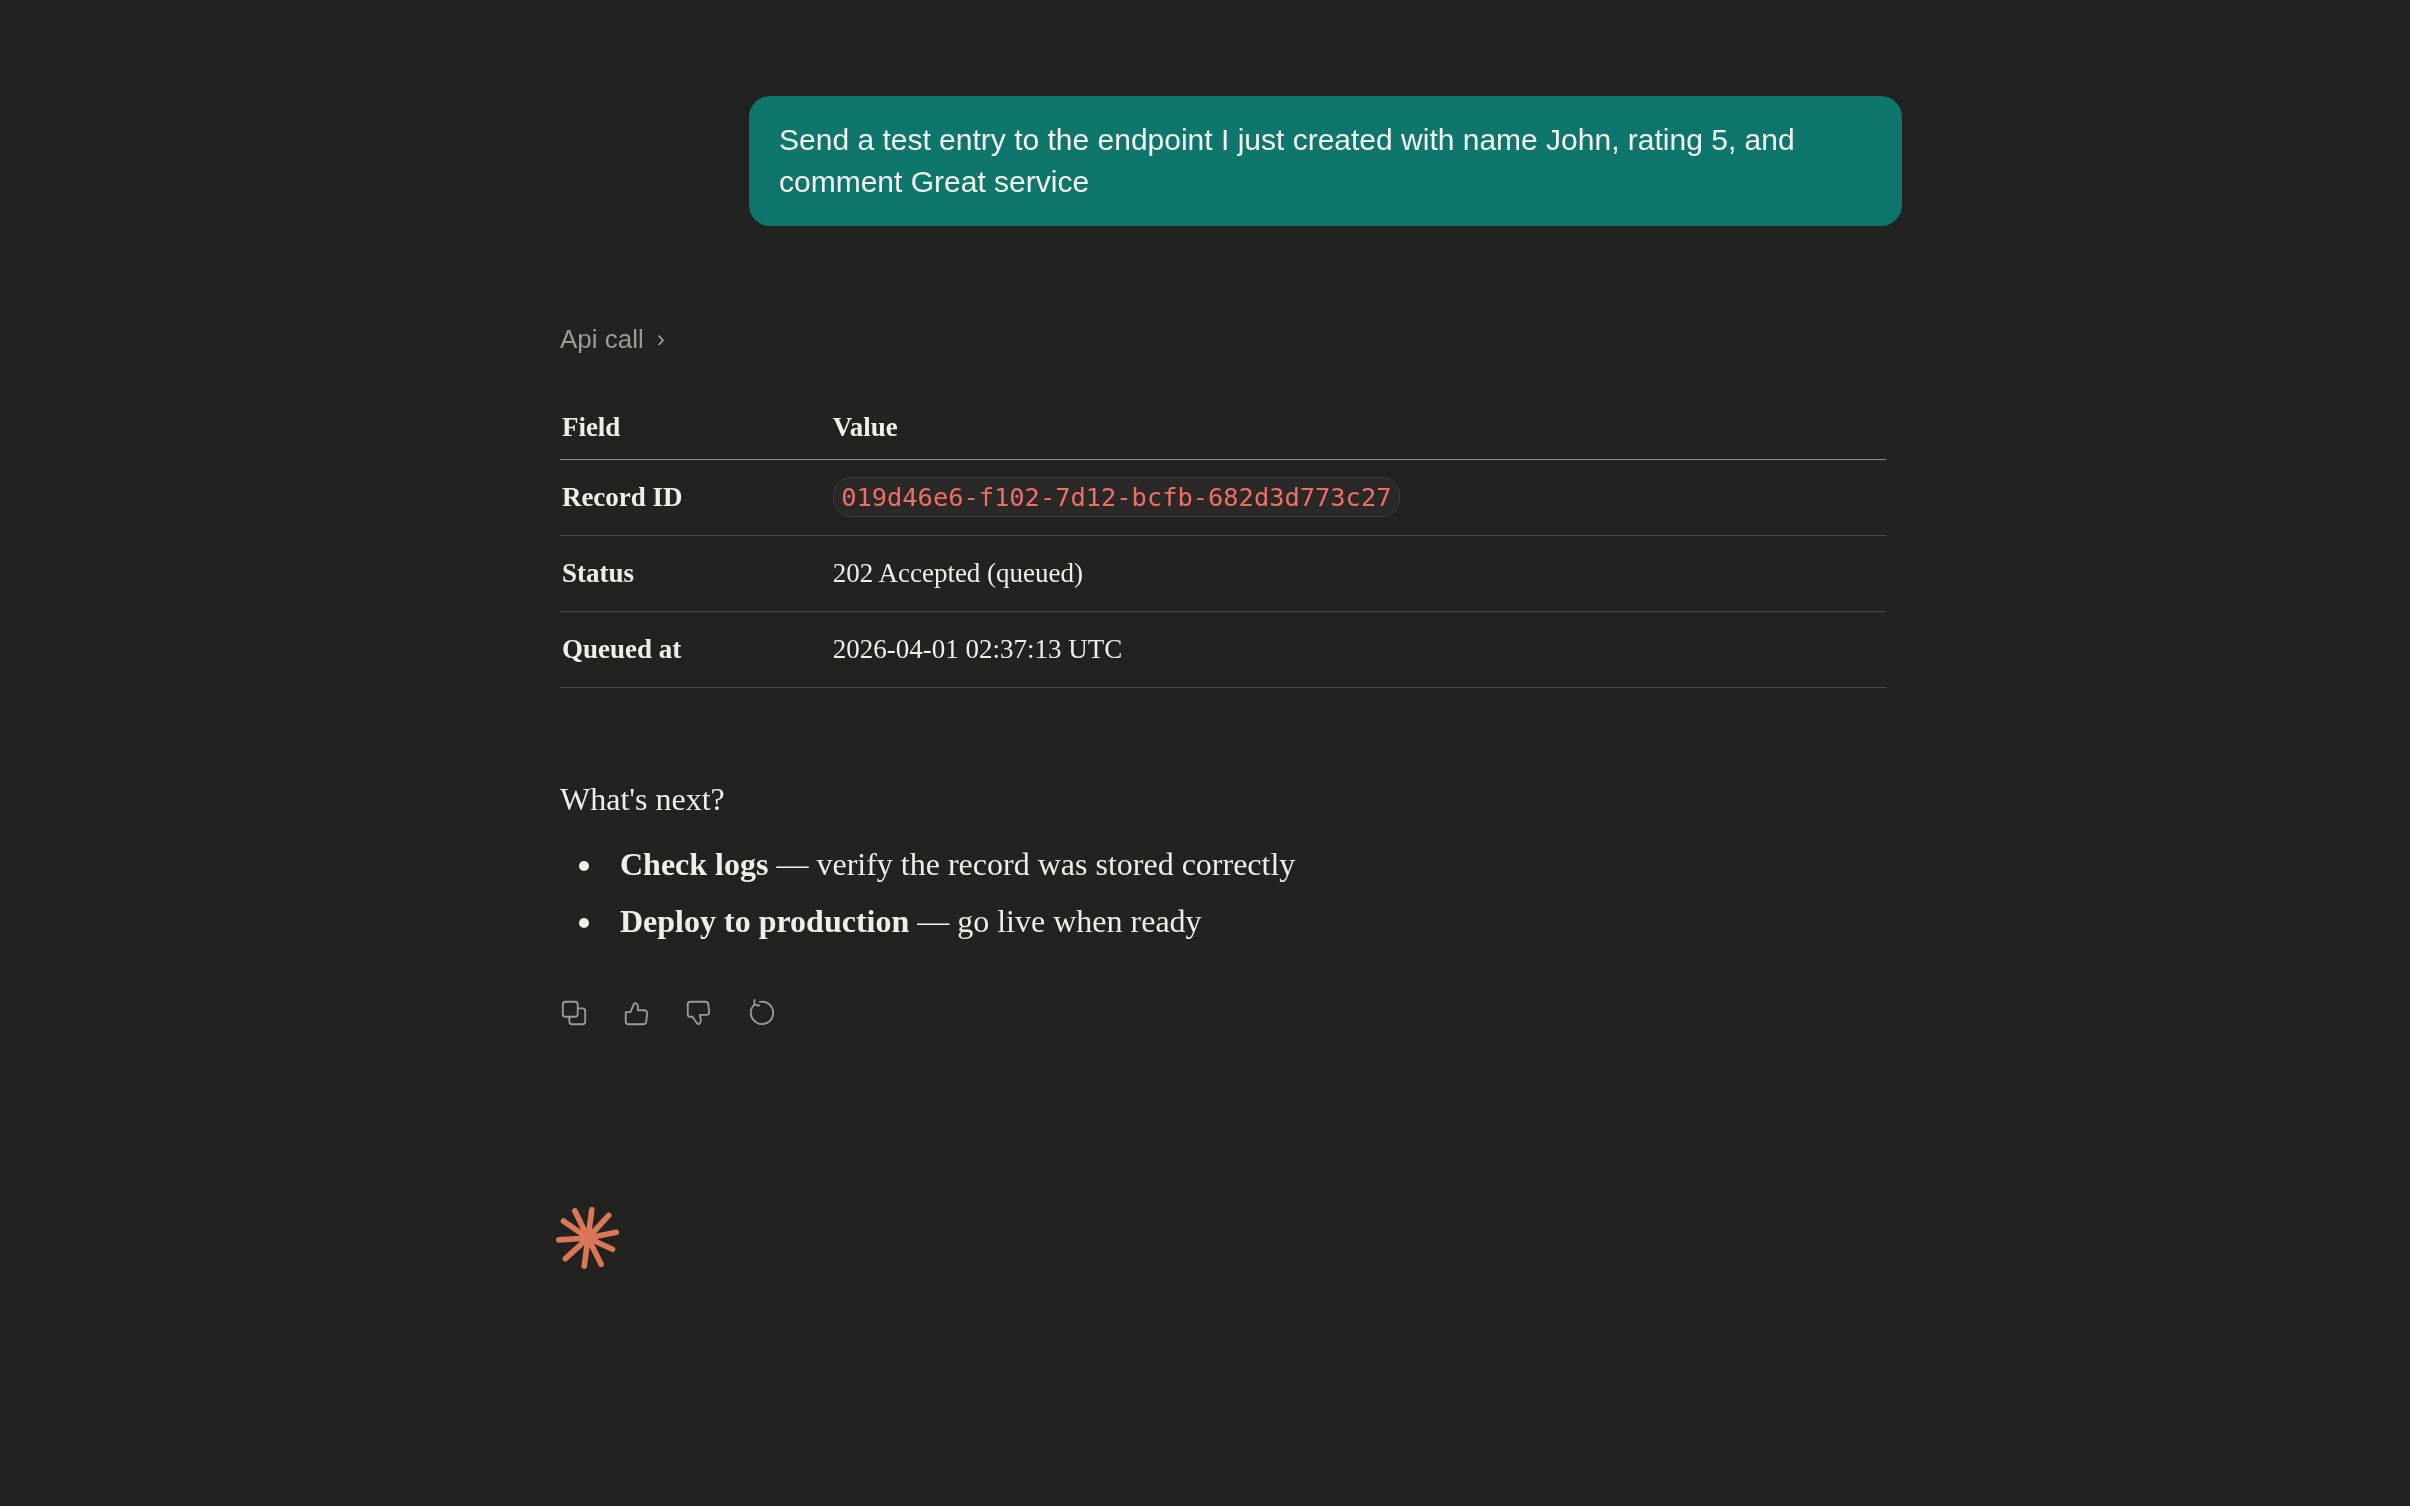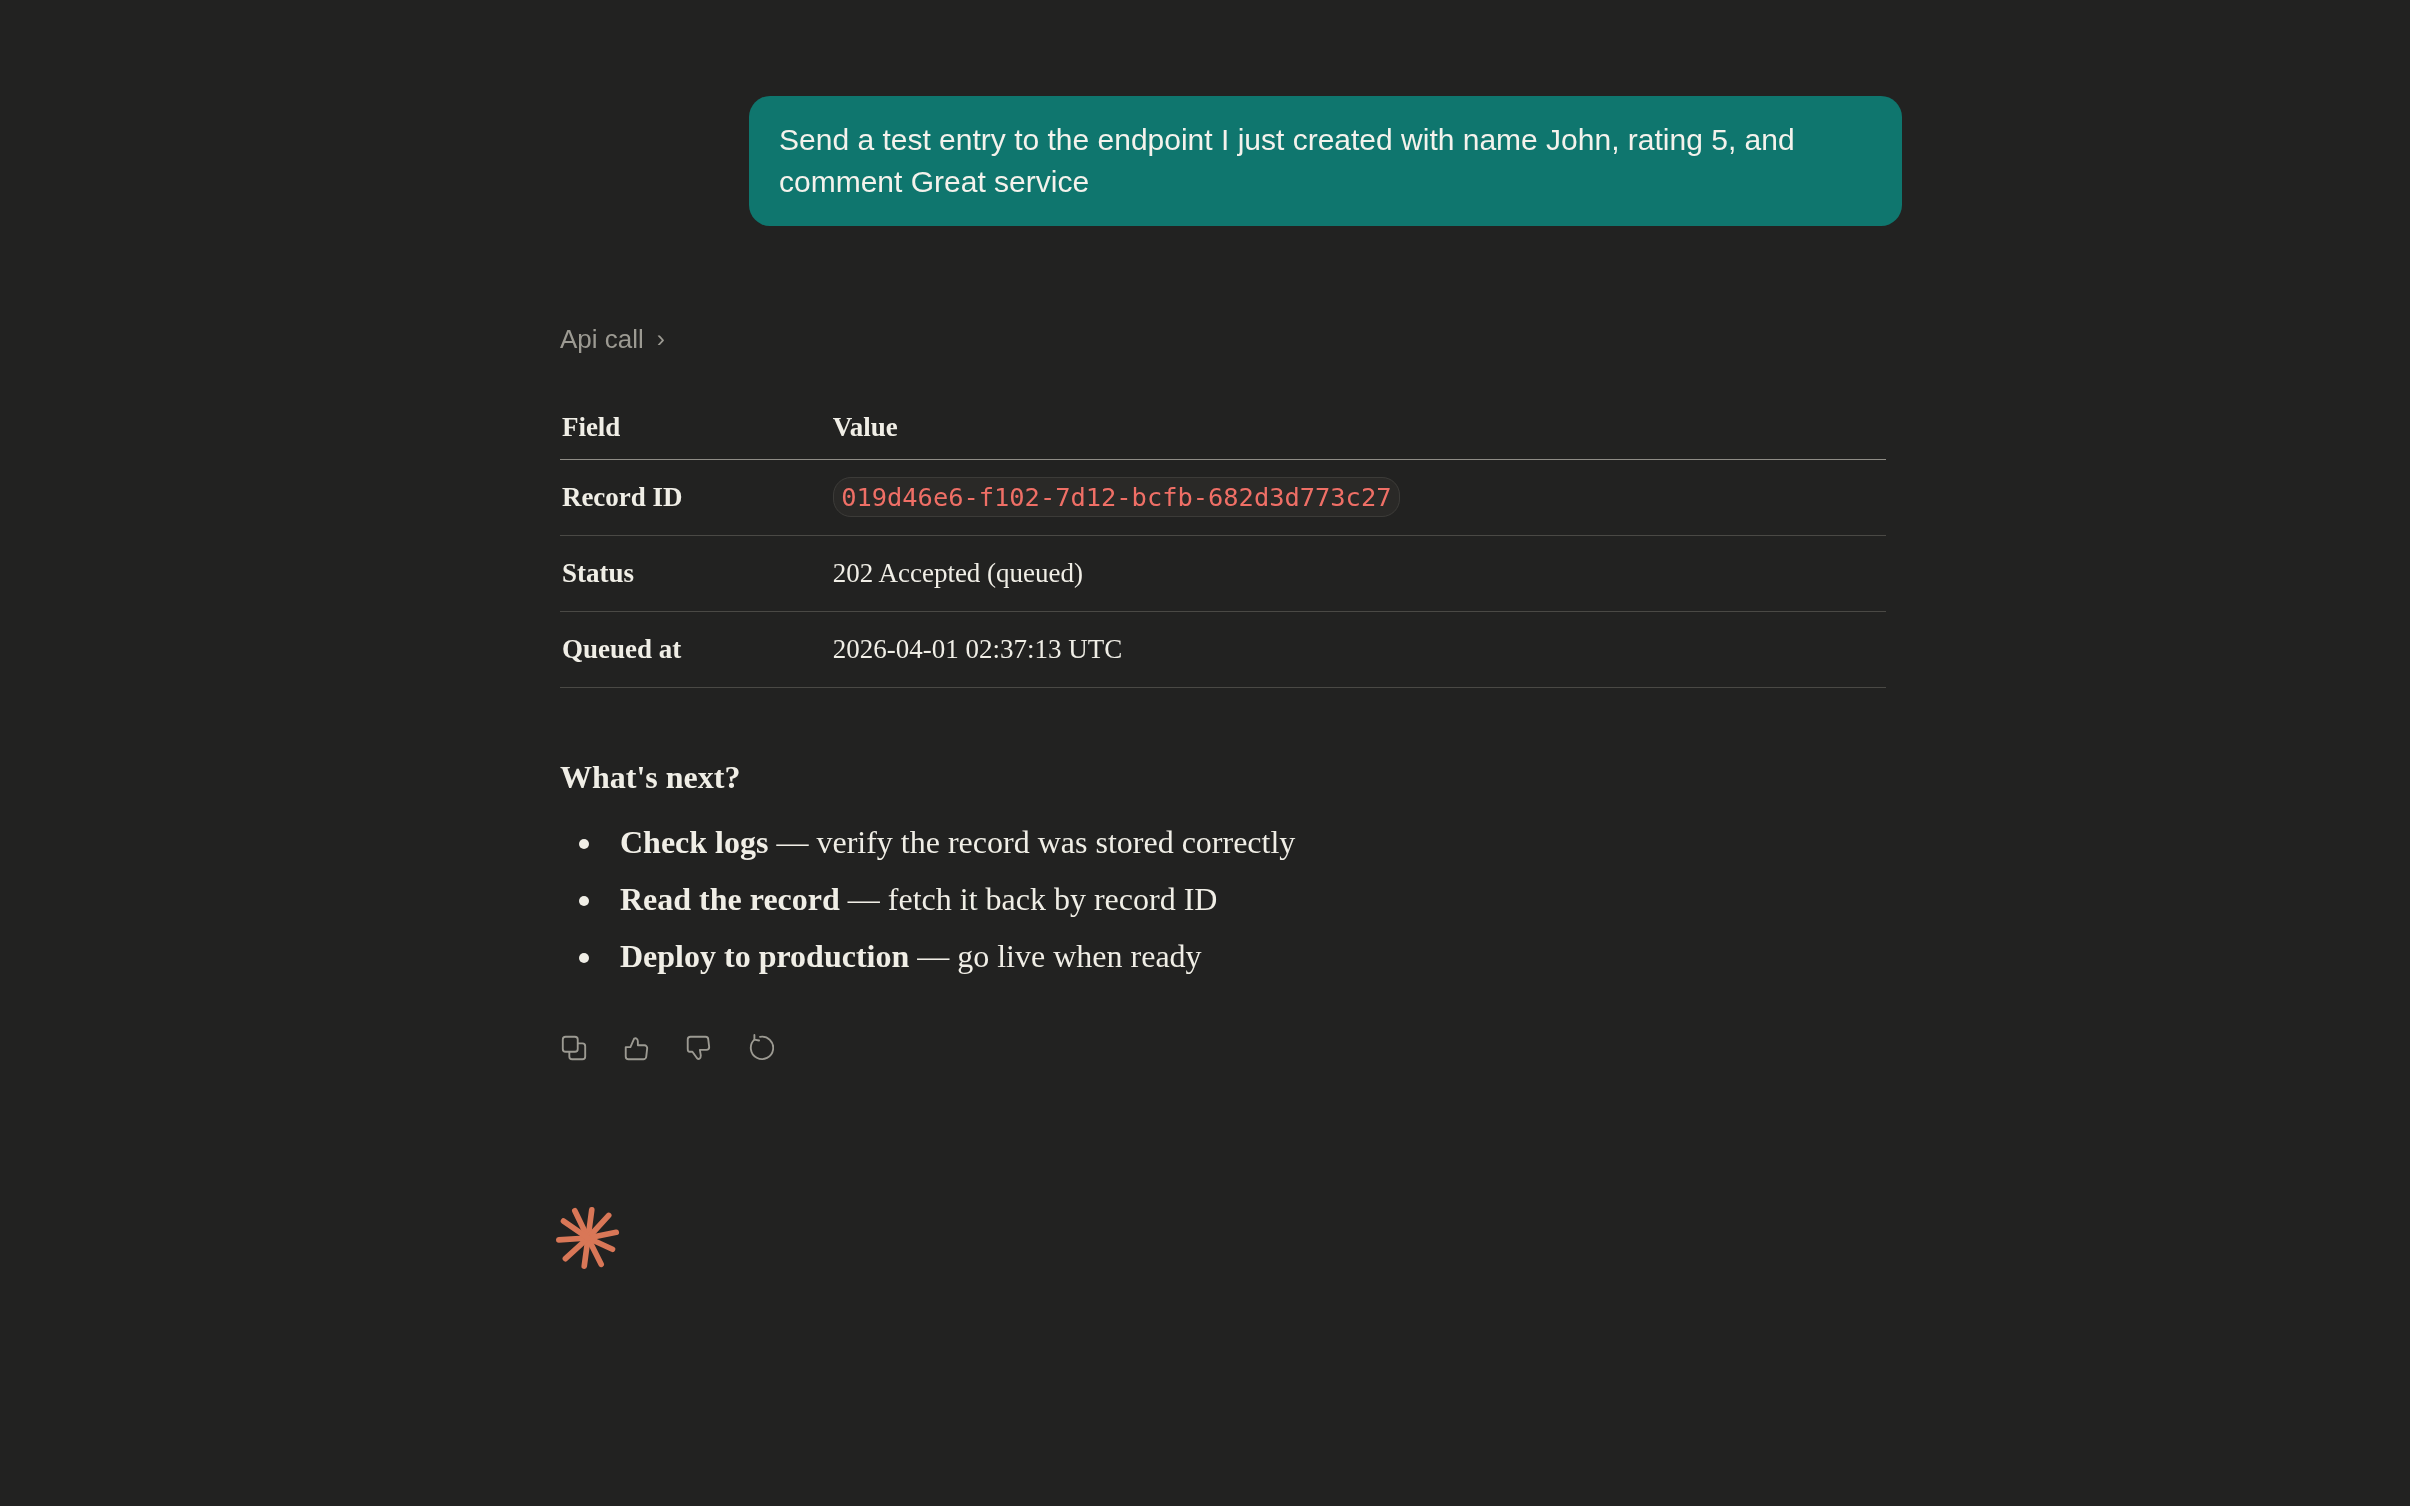--- a/index.html
+++ b/index.html
@@ -43,21 +43,21 @@
   table.kv td.key { font-weight: bold; width: 267px; }
   table.kv th.key { width: 267px; }
   .code {
     font-family: "DejaVu Sans Mono", "Liberation Mono", monospace;
     font-size: 25.4px; color: #ef6f66;
     background: #2a2927; border: 1.4px solid #3c3b38;
     border-radius: 18px; padding: 3.8px 7.5px;
   }
   .next-title {
     font-family: "Liberation Serif", "DejaVu Serif", serif;
-    font-size: 32px; margin-top: 66px; height: 47px; line-height: 47px; font-weight: bold;
+    font-size: 32px; margin-top: 88px; height: 47px; line-height: 47px;
   }
   ul.next {
     margin: 13px 0 0 0; padding: 0; list-style: none;
     font-family: "Liberation Serif", "DejaVu Serif", serif; font-size: 32px;
   }
   ul.next li { height: 57px; line-height: 57px; position: relative; padding-left: 60px; }
   ul.next li .dot {
     position: absolute; left: 19px; top: 24.5px; width: 10.4px; height: 10.4px;
     border-radius: 50%; background: #f0eee6;
   }
@@ -108,24 +108,20 @@
 
   <div class="next-title">What's next?</div>
 
   <ul class="next">
     <li>
       <span class="dot"></span>
       <b>Check logs</b><span> — verify the record was stored correctly</span>
     </li>
     <li>
       <span class="dot"></span>
-      <b>Read the record</b><span> — fetch it back by record ID</span>
-    </li>
-    <li>
-      <span class="dot"></span>
       <b>Deploy to production</b><span> — go live when ready</span>
     </li>
   </ul>
 
   <div class="actions">
     <div class="icon">
       <svg viewBox="0 0 30 30" fill="none" stroke="#9c9a92" stroke-width="2" stroke-linejoin="round">
         <rect x="3" y="3" width="16" height="16" rx="3"></rect>
         <path d="M19 10 h5 a3 3 0 0 1 3 3 v11 a3 3 0 0 1 -3 3 h-11 a3 3 0 0 1 -3 -3 v-5"></path>
       </svg>

